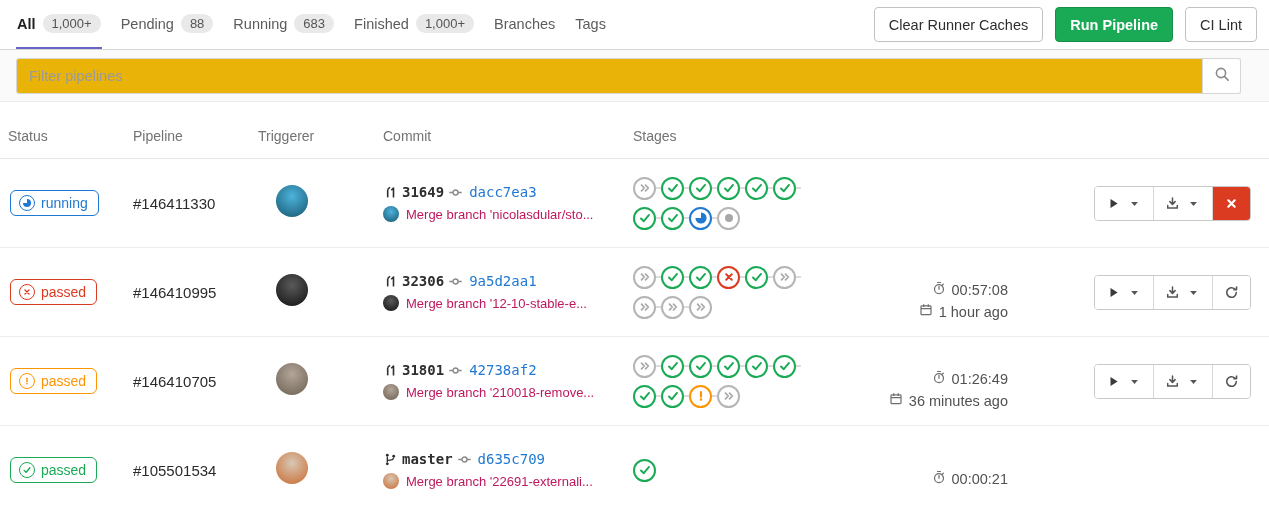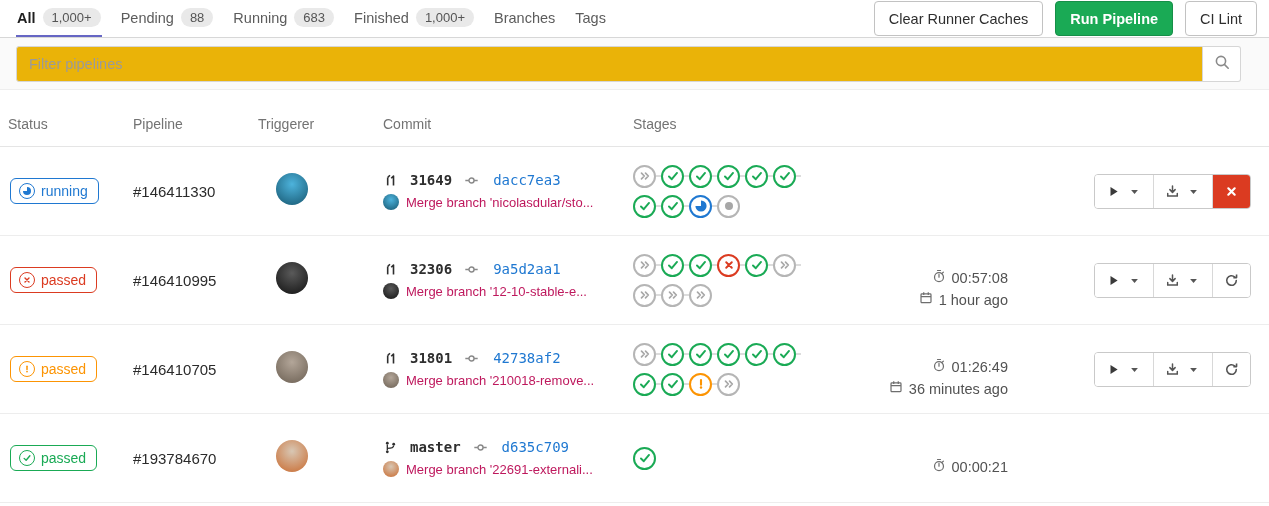--- a/index.html
+++ b/index.html
@@ -1,21 +1,21 @@
 <!DOCTYPE html>
 <html><head>
 <meta charset="utf-8">
 <style>
   * { margin:0; padding:0; box-sizing:border-box; }
   html,body { width:1269px; height:506px; overflow:hidden; background:#fff;
     font-family:"Liberation Sans","DejaVu Sans",sans-serif; color:#2e2e2e; }
   .mono { font-family:"DejaVu Sans Mono","Liberation Mono",monospace; }
 
   
-  .tabs-bar { height:38px; display:flex; align-items:stretch; justify-content:space-between;
+  .tabs-bar { height:50px; display:flex; align-items:stretch; justify-content:space-between;
     border-bottom:1px solid #d7d7d7; padding:0 12px 0 16px; }
   .tabs { display:flex; align-items:stretch; gap:18px; }
   .tab { display:flex; align-items:center; gap:7px; cursor:pointer; color:#5c5c5c;
     font-size:14.5px; border-bottom:2px solid transparent; padding:0 1px; }
   .tab.active { color:#1f1f1f; font-weight:700; border-bottom-color:#6666c4; }
   .tab .pill { background:#e9e9e9; color:#555; border-radius:10px; padding:2px 9px;
     font-size:13px; font-weight:400; }
   .top-actions { display:flex; align-items:center; gap:12px; }
   .btn { height:35px; padding:0 14px; border-radius:4px; font-size:14.5px; cursor:pointer;
     background:#fff; border:1px solid #c2c2c2; color:#2e2e2e; }
@@ -51,21 +51,21 @@
   .b-ico svg { width:10px; height:10px; display:block; }
 
   .pipeline-id { font-size:15px; color:#2b2b2b; cursor:pointer; }
 
   .avatar { border-radius:50%; display:inline-block; flex:none; cursor:pointer; }
   .avatar.lg { width:32px; height:32px; margin-left:18px; }
   .avatar.sm { width:16px; height:16px; }
 
   
   .commit-cell { display:flex; flex-direction:column; gap:6px; font-size:14.5px; }
-  .commit-refline { display:flex; align-items:flex-end; gap:12px; }
+  .commit-refline { display:flex; align-items:flex-end; gap:4px; }
   .ref-ico svg, .commit-ico svg { width:15px; height:15px; display:block; }
   .ref-name { font-weight:700; font-size:14px; color:#2e2e2e; cursor:pointer; }
   .sha { color:#1f78d1; font-size:14px; cursor:pointer; margin-left:2px; }
   .commit-msgline { display:flex; align-items:center; gap:7px; }
   .commit-msg { max-width:225px; white-space:nowrap; overflow:hidden; font-size:13px;
     color:#be185d; cursor:pointer; }
 
   
   .stages { width:176px; display:flex; flex-wrap:wrap; align-items:center; row-gap:7px; }
   .ci { width:23px; height:23px; border:2px solid; border-radius:50%; background:#fff;
@@ -588,21 +588,21 @@
     <div style="padding-left:2px">
       <span class="badge st-passed">
         <span class="b-ico">
             <svg viewBox="0 0 16 16">
               <path d="M3.4 8.6l3.2 3.1 6-7.2" fill="none" stroke="currentColor" stroke-width="2.2" stroke-linecap="round" stroke-linejoin="round"></path>
             </svg>
           </span>
         <span>passed</span>
       </span>
     </div>
-    <div class="pipeline-id">#193784670</div>
+    <div class="pipeline-id">#105501534</div>
     <div>
       <span class="avatar lg" style="background:radial-gradient(circle at 50% 35%, #d8c7b4, #c96a2e)"></span>
     </div>
     <div class="commit-cell">
       <div class="commit-refline">
         <span class="ref-ico">
             <svg viewBox="0 0 16 16">
               <circle cx="4.6" cy="3.4" r="1.5" fill="#2e2e2e"></circle>
               <circle cx="4.6" cy="12.6" r="1.5" fill="#2e2e2e"></circle>
               <circle cx="11.4" cy="4.4" r="1.5" fill="#2e2e2e"></circle>

